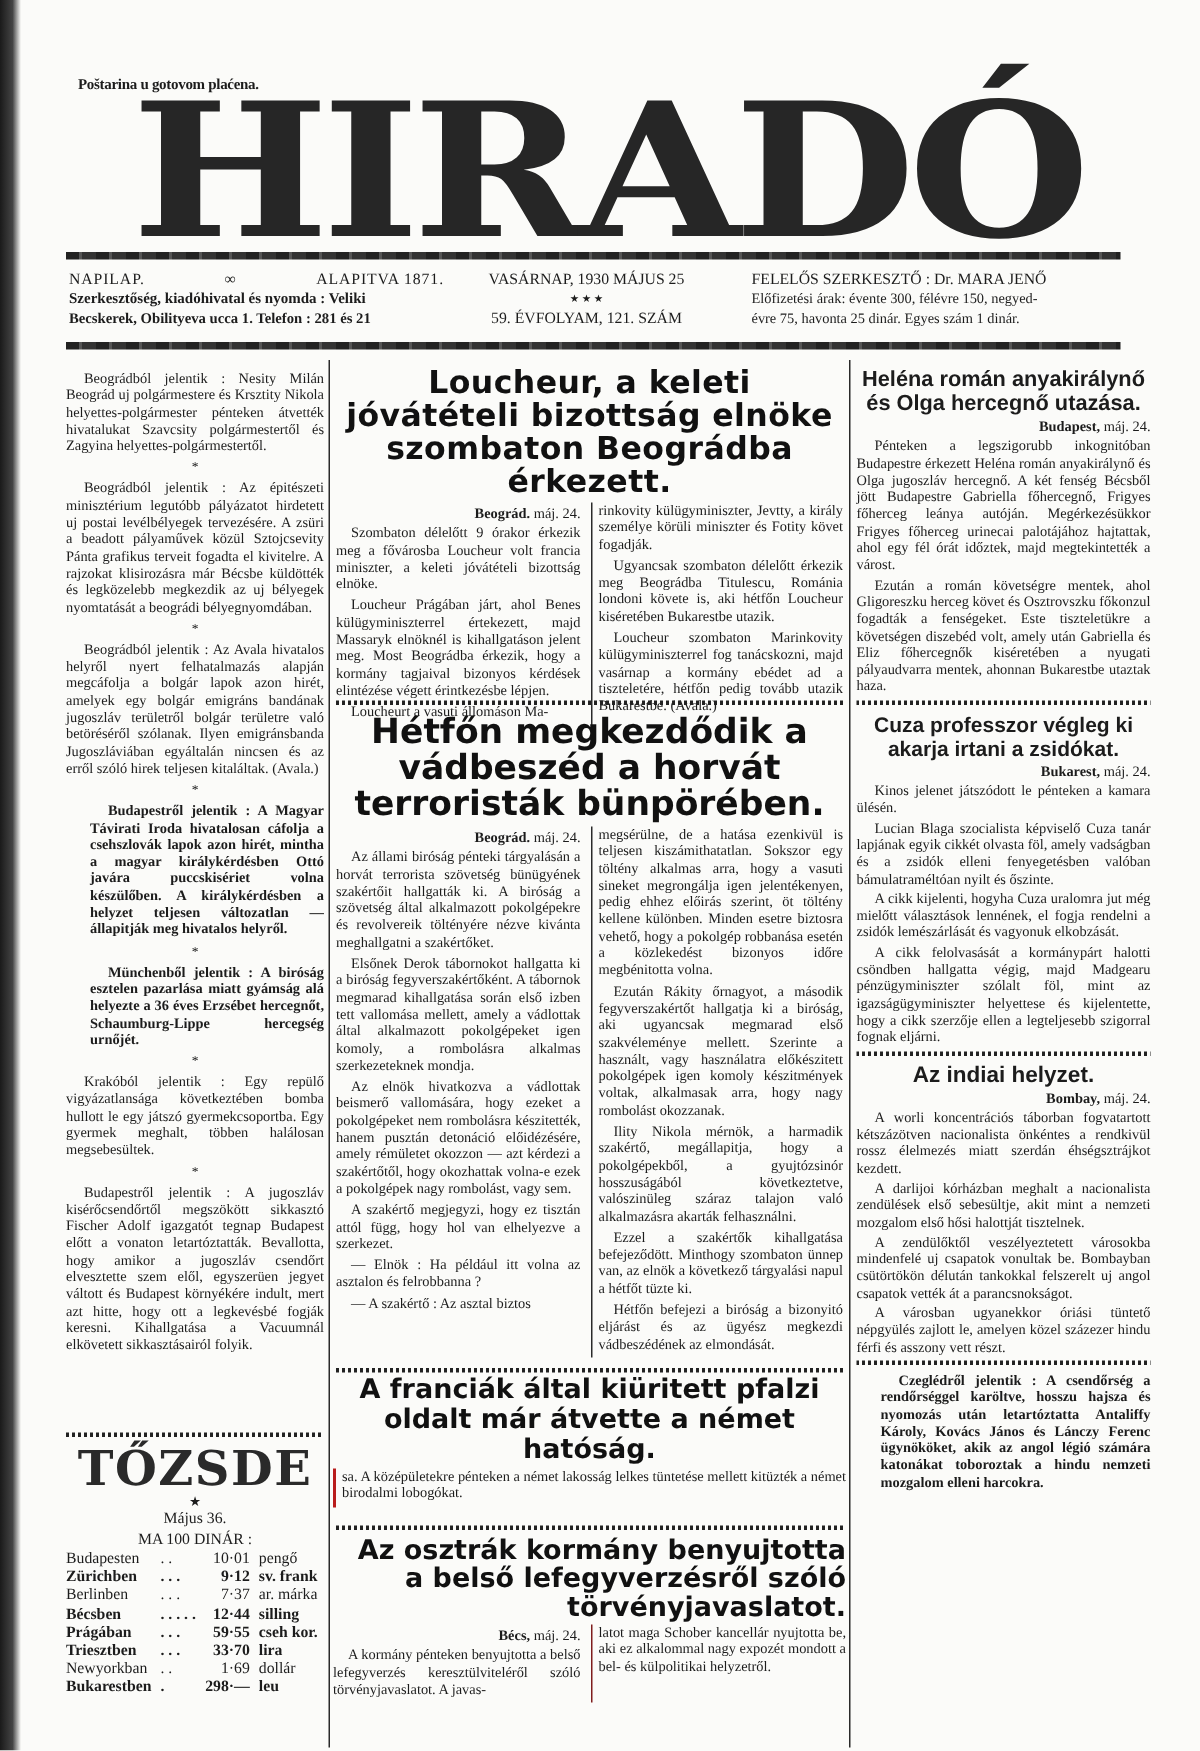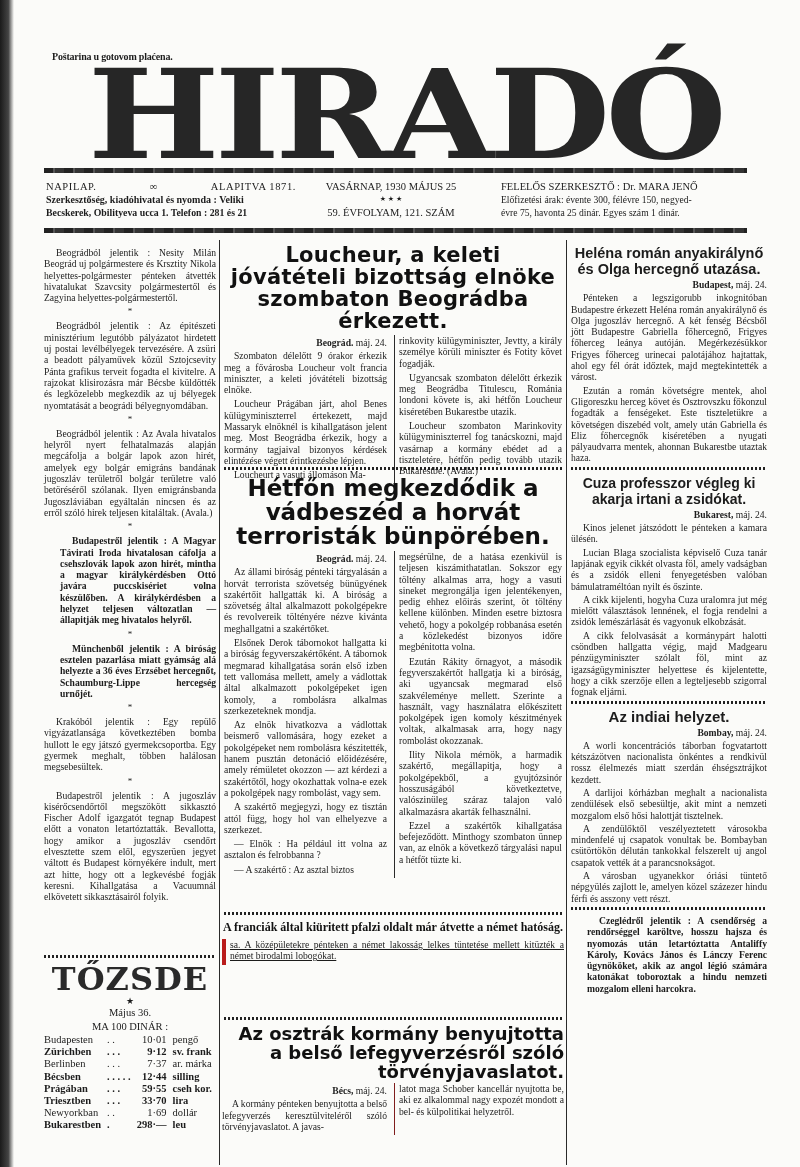--- a/index.html
+++ b/index.html
@@ -173,29 +173,30 @@
         <p>Az elnök hivatkozva a vádlottak beismerő vallomására, hogy ezeket a pokolgépeket nem rombolásra készitették, hanem pusztán detonáció előidézésére, amely rémületet okozzon — azt kérdezi a szakértőtől, hogy okozhattak volna-e ezek a pokolgépek nagy rombolást, vagy sem.</p>
         <p>A szakértő megjegyzi, hogy ez tisztán attól függ, hogy hol van elhelyezve a szerkezet.</p>
         <p>— Elnök : Ha például itt volna az asztalon és felrobbanna ?</p>
         <p>— A szakértő : Az asztal biztos</p>
       </div>
       <div style="border-left:1px solid #2a2a2a;padding-left:4px;">
         <p style="text-indent:0">megsérülne, de a hatása ezenkivül is teljesen kiszámithatatlan. Sokszor egy töltény alkalmas arra, hogy a vasuti sineket megrongálja igen jelentékenyen, pedig ehhez előirás szerint, öt töltény kellene különben. Minden esetre biztosra vehető, hogy a pokolgép robbanása esetén a közlekedést bizonyos időre megbénitotta volna.</p>
         <p>Ezután Rákity őrnagyot, a második fegyverszakértőt hallgatja ki a biróság, aki ugyancsak megmarad első szakvéleménye mellett. Szerinte a használt, vagy használatra előkészitett pokolgépek igen komoly készitmények voltak, alkalmasak arra, hogy nagy rombolást okozzanak.</p>
         <p>Ility Nikola mérnök, a harmadik szakértő, megállapitja, hogy a pokolgépekből, a gyujtózsinór hosszuságából következtetve, valószinüleg száraz talajon való alkalmazásra akarták felhasználni.</p>
         <p>Ezzel a szakértők kihallgatása befejeződött. Minthogy szombaton ünnep van, az elnök a következő tárgyalási napul a hétfőt tüzte ki.</p>
+        <p>Hétfőn befejezi a biróság a bizonyitó eljárást és az ügyész megkezdi vádbeszédének az elmondását.</p>
       </div>
     </div>
   </div>
   <div class="dots" style="left:224px;top:912px;width:338px;"></div>
 
   <div style="position:absolute;left:222px;top:917px;width:342px;">
-    <div class="headline" style="font-size:12px;line-height:20px;font-family:Liberation Serif, serif;">A franciák által kiüritett pfalzi oldalt már átvette a német hatóság.</div>
+    <div class="headline" style="font-size:18px;line-height:20px;">A franciák által kiüritett pfalzi oldalt már átvette a német hatóság.</div>
     <div class="twocol" style="margin-top:2px;">
-      <div style="border-left:4px solid #b91c1c;padding-left:4px;text-decoration:underline;">
+      <div style="border-left:2px solid #b91c1c;padding-left:4px;">
         <p style="text-indent:0">sa. A középületekre pénteken a német lakosság lelkes tüntetése mellett kitüzték a német birodalmi lobogókat.</p>
       </div>
     </div>
   </div>
   <div class="dots" style="left:224px;top:1017px;width:338px;"></div>
 
   <div style="position:absolute;left:222px;top:1024px;width:342px;">
     <div class="headline" style="font-size:18px;line-height:19px;text-align:right;">Az osztrák kormány benyujtotta a belső lefegyverzésről szóló törvényjavaslatot.</div>
     <div class="twocol" style="margin-top:2px;">
       <div>

